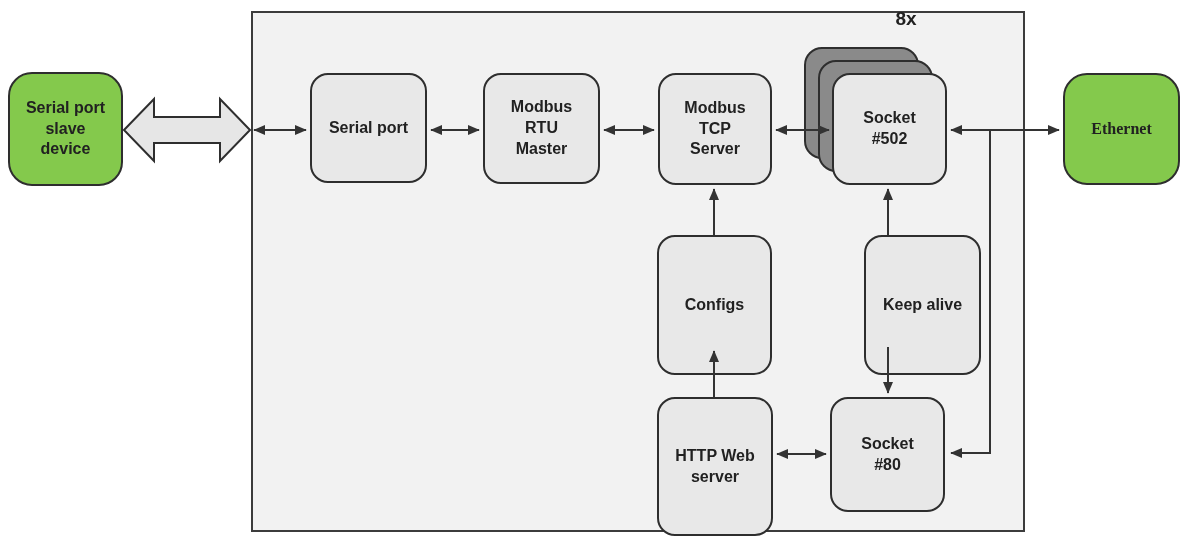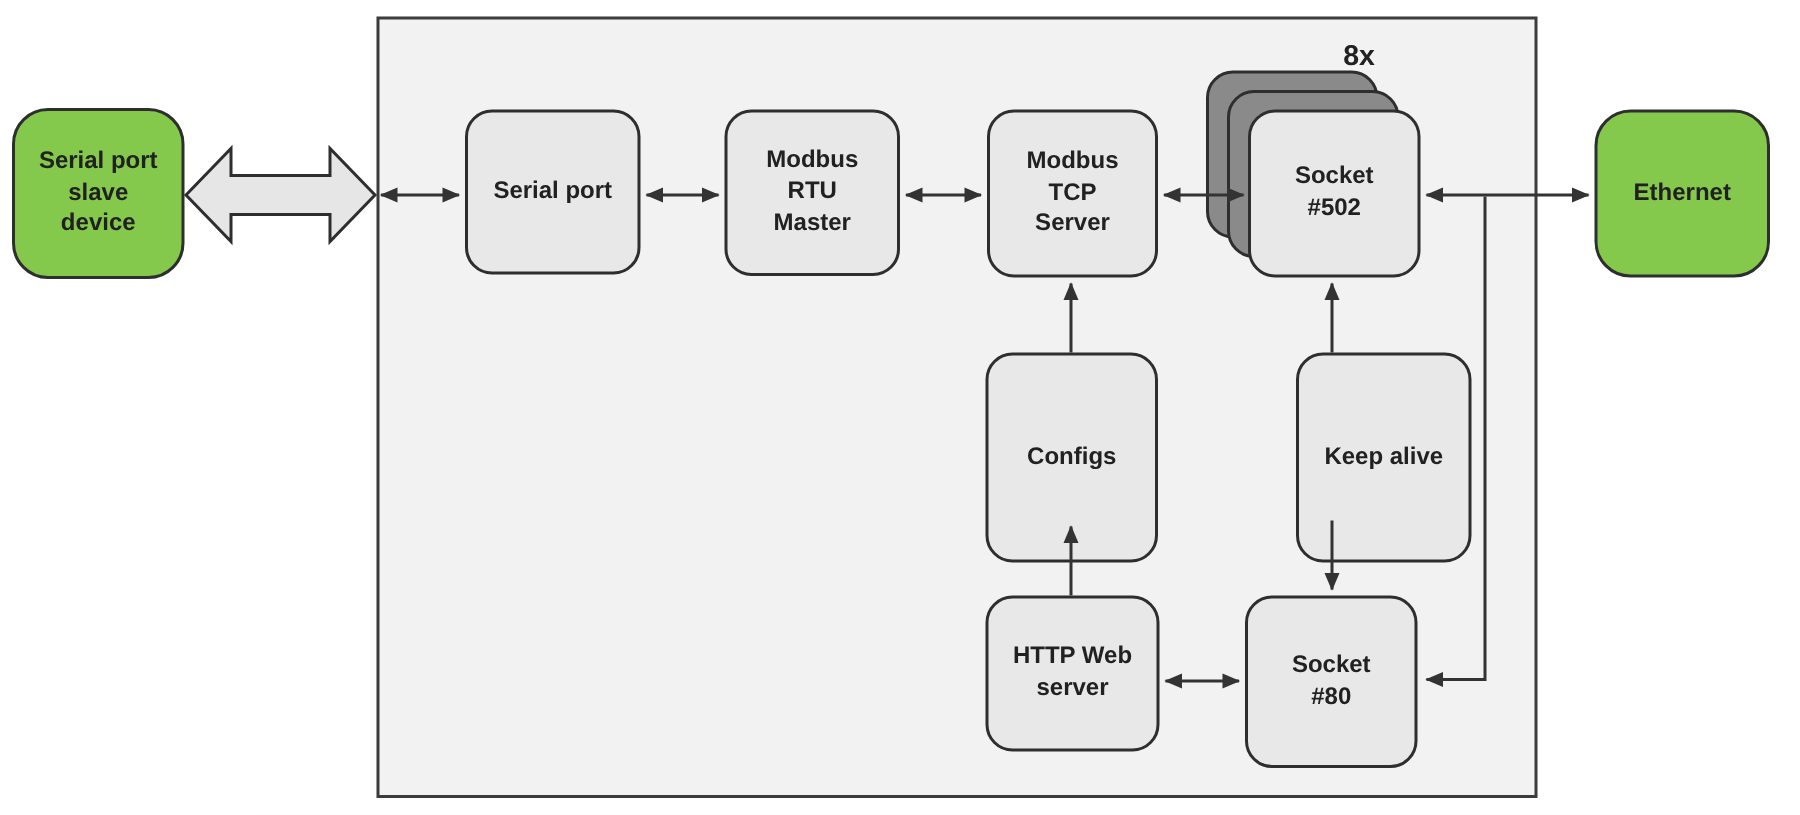--- a/index.html
+++ b/index.html
@@ -27,32 +27,32 @@
     text-align:center; z-index:4;
   }
   .rs485-label {
     position:absolute; left:147px; top:119px; width:80px;
     font-weight:bold; font-size:17px; color:#212121; text-align:center;
     z-index:4;
   }
   svg.wires { position:absolute; left:0; top:0; z-index:5; pointer-events:none; }
   
   .n-serial-slave { left:8px;   top:72px;  width:115px; height:114px; border-radius:24px; }
-  .n-ethernet     { left:1063px;top:73px;  width:117px; height:112px; border-radius:24px; }
+  .n-ethernet     { left:1063px;top:73px;  width:117px; height:112px; border-radius:24px;font-family:Liberation Serif, serif; }
   .n-serial-port  { left:310px; top:73px;  width:117px; height:110px; }
   .n-modbus-rtu   { left:483px; top:73px;  width:117px; height:111px; }
   .n-modbus-tcp   { left:658px; top:73px;  width:114px; height:112px; }
   .n-sock502-s1   { left:804px; top:47px;  width:115px; height:112px; }
   .n-sock502-s2   { left:818px; top:60px;  width:115px; height:112px; }
   .n-sock502      { left:832px; top:73px;  width:115px; height:112px; }
   .n-configs      { left:657px; top:235px; width:115px; height:140px; }
   .n-keepalive    { left:864px; top:235px; width:117px; height:140px; }
-  .n-http         { left:657px; top:397px; width:116px; height:104px; }
+  .n-http         { left:657px; top:397px; width:116px; height:139px; }
   .n-sock80       { left:830px; top:397px; width:115px; height:115px; }
-  .l-8x           { left:878px; top:27px;  width:56px; }
+  .l-8x           { left:878px; top:8px;  width:56px; }
 </style>
 </head>
 <body>
 
 <div class="canvas">
 
   <div class="container-box"></div>
 
   <div class="node green n-serial-slave">
     <span>Serial port

